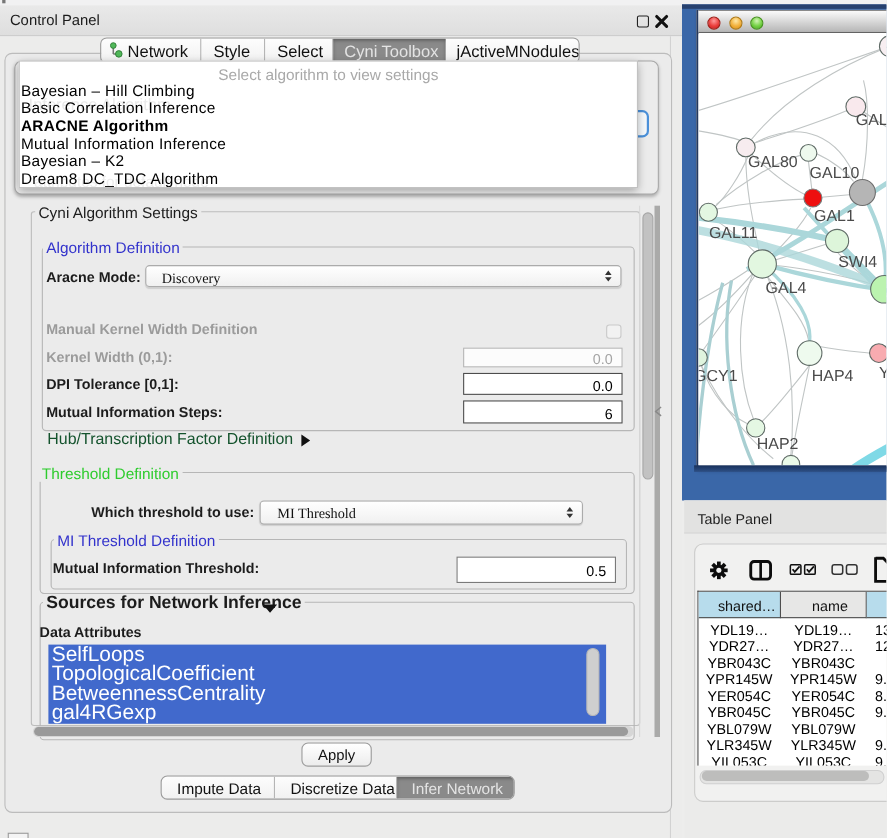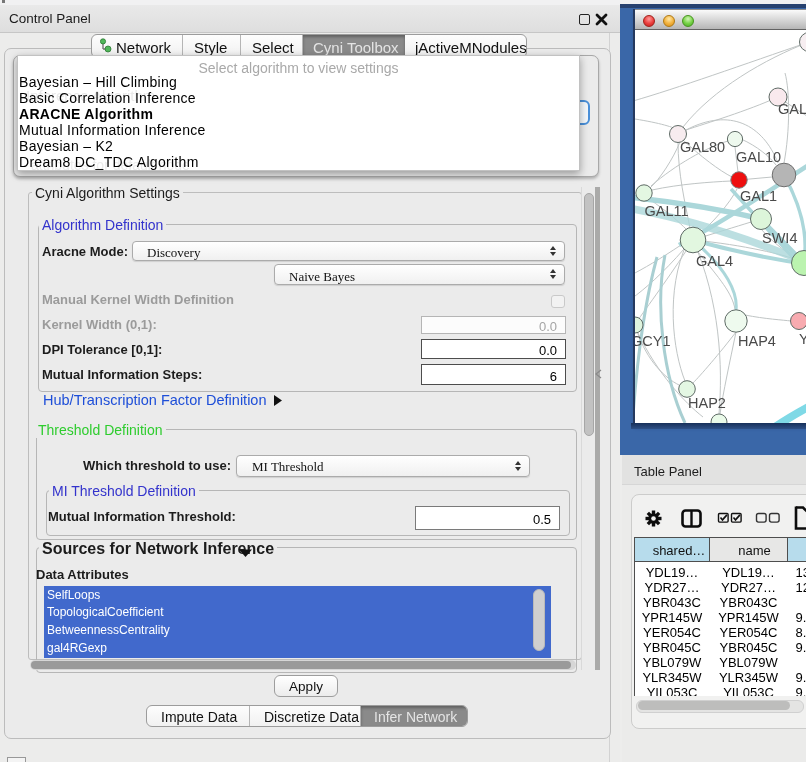--- a/index.html
+++ b/index.html
@@ -241,35 +241,29 @@
 <div class="grp" style="left:38px;top:224px;width:537px;height:166px;">
   <div class="gtitle" style="left:0px;color:#3333cc;">Algorithm Definition</div>
 </div>
 <div class="lbl" style="left:42px;top:244px;">Aracne Mode:</div>
 <div class="combo" style="left:132px;top:241px;width:433px;height:20px;padding:3px 0 0 14px;box-sizing:border-box;">Discovery
   <div class="spin" style="top:4px;">
         <div class="u"></div>
         <div class="d"></div>
       </div>
 </div>
-<div class="combo" style="left:274px;top:264px;width:291px;height:21px;padding:3.5px 0 0 14px;box-sizing:border-box;">Naive Bayes
-  <div class="spin" style="top:4px;">
-        <div class="u"></div>
-        <div class="d"></div>
-      </div>
-</div>
 <div class="glbl" style="left:42px;top:292px;">Manual Kernel Width Definition</div>
 <div class="abs" style="left:551px;top:295px;width:12px;height:11px;background:#f2f2f2;border:1px solid #c9c9c9;border-radius:3px;"></div>
 <div class="glbl" style="left:42px;top:317px;">Kernel Width (0,1):</div>
 <div class="field" style="left:421px;top:315.5px;width:145px;height:18.5px;border:1px solid #b5b5b5;color:#a5a5a5;background:#fcfcfc;padding-top:2px;padding-right:8px;box-sizing:border-box;">0.0</div>
 <div class="lbl" style="left:42px;top:342px;">DPI Tolerance [0,1]:</div>
 <div class="field" style="left:421px;top:339px;width:145px;height:20px;padding-top:3px;padding-right:8px;box-sizing:border-box;">0.0</div>
 <div class="lbl" style="left:42px;top:367px;">Mutual Information Steps:</div>
 <div class="field" style="left:421px;top:364px;width:145px;height:21px;padding-top:4px;padding-right:8px;box-sizing:border-box;">6</div>
-<div class="abs" style="left:43px;top:392px;font-size:14.5px;color:#1d4ed8;">Hub/Transcription Factor Definition</div>
+<div class="abs" style="left:43px;top:392px;font-size:14.5px;color:#14532d;">Hub/Transcription Factor Definition</div>
 <svg class="abs" style="left:272px;top:394px;" width="12" height="13">
       <path d="M2,1 L10,6.5 L2,12 Z" fill="#111"></path>
     </svg>
 
 <div class="grp" style="left:36px;top:429px;width:539px;height:109px;">
   <div class="gtitle" style="left:-2px;color:#2ecc2e;">Threshold Definition</div>
 </div>
 <div class="lbl" style="left:83px;top:458px;">Which threshold to use:</div>
 <div class="combo" style="left:236px;top:455px;width:294px;height:22px;padding:3px 0 0 15px;box-sizing:border-box;">MI Threshold
   <div class="spin" style="top:5px;">
@@ -284,21 +278,21 @@
 <div class="field" style="left:415px;top:506px;width:145px;height:24px;border:1px solid #7a7a7a;padding-top:5px;padding-right:8px;box-sizing:border-box;padding-left:24px;">0.5</div>
 
 <div class="grp" style="left:36px;top:547px;width:539px;height:124px;">
   <div class="gtitle" style="left:2px;color:#1c1c1c;font-size:16px;font-weight:bold;text-align:right;">Sources for Network Inference</div>
 </div>
 <svg class="abs" style="left:238px;top:548px;" width="15" height="10">
       <path d="M1,1.5 L14,1.5 L7.5,9 Z" fill="#111"></path>
     </svg>
 <div class="lbl" style="left:36px;top:567px;">Data Attributes</div>
 <div class="abs" style="left:44px;top:586px;width:507px;height:72px;background:#4169cc;overflow:hidden;">
-  <div style="position:absolute;left:3px;top:0.5px;font-size:12px;color:#fff;line-height:17.9px;">SelfLoops<br>TopologicalCoefficient<br>BetweennessCentrality<br>gal4RGexp</div>
+  <div style="position:absolute;left:3px;top:0.5px;font-size:19px;color:#fff;line-height:17.9px;">SelfLoops<br>TopologicalCoefficient<br>BetweennessCentrality<br>gal4RGexp</div>
   <div style="position:absolute;left:489px;top:3px;width:12px;height:62px;background:#cfcfcf;border:1px solid #b9b9b9;border-radius:7px;box-sizing:border-box;"></div>
 </div>
 
 <div class="abs" style="left:30px;top:660px;width:546px;height:10px;background:#d6d6d6;border-radius:5px;"></div>
 <div class="abs" style="left:31px;top:661px;width:540px;height:8px;background:#9a9a9a;border-radius:5px;"></div>
 
 <div class="abs" style="left:581px;top:187px;width:1px;height:483px;background:#d9d9d9;"></div>
 <div class="abs" style="left:595px;top:187px;width:5px;height:483px;background:#aaaaa9;"></div>
 <div class="abs" style="left:583.5px;top:193px;width:10px;height:243px;background:#c2c2c2;border:1px solid #a6a6a6;border-radius:6px;box-sizing:border-box;"></div>
 

